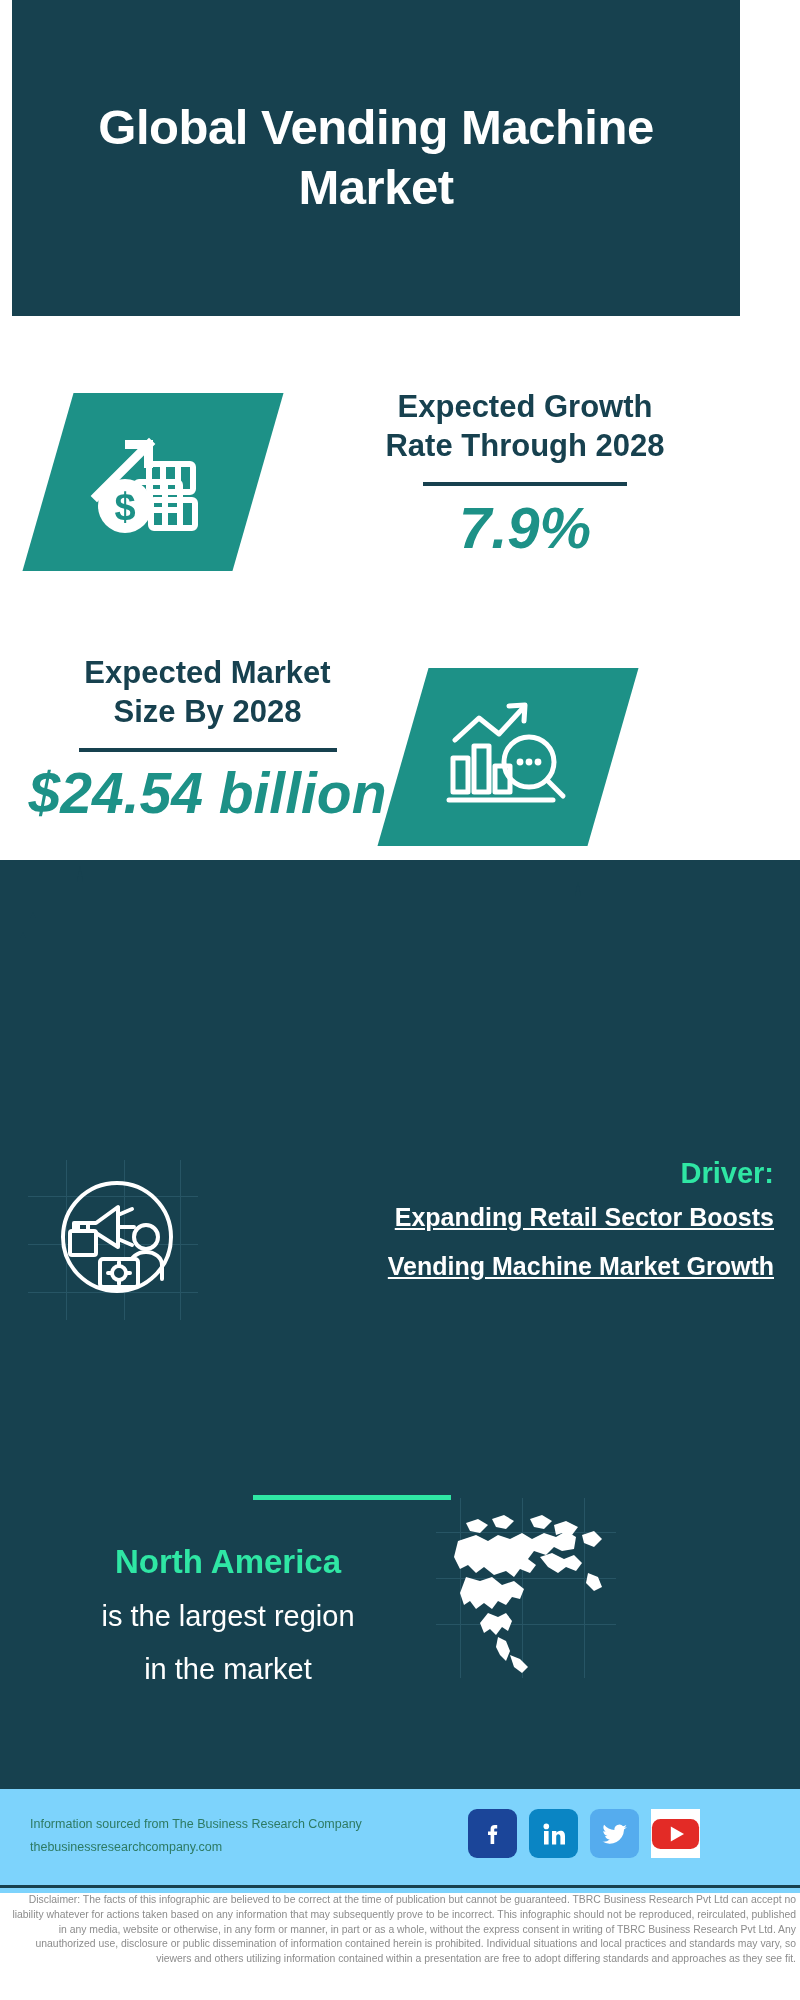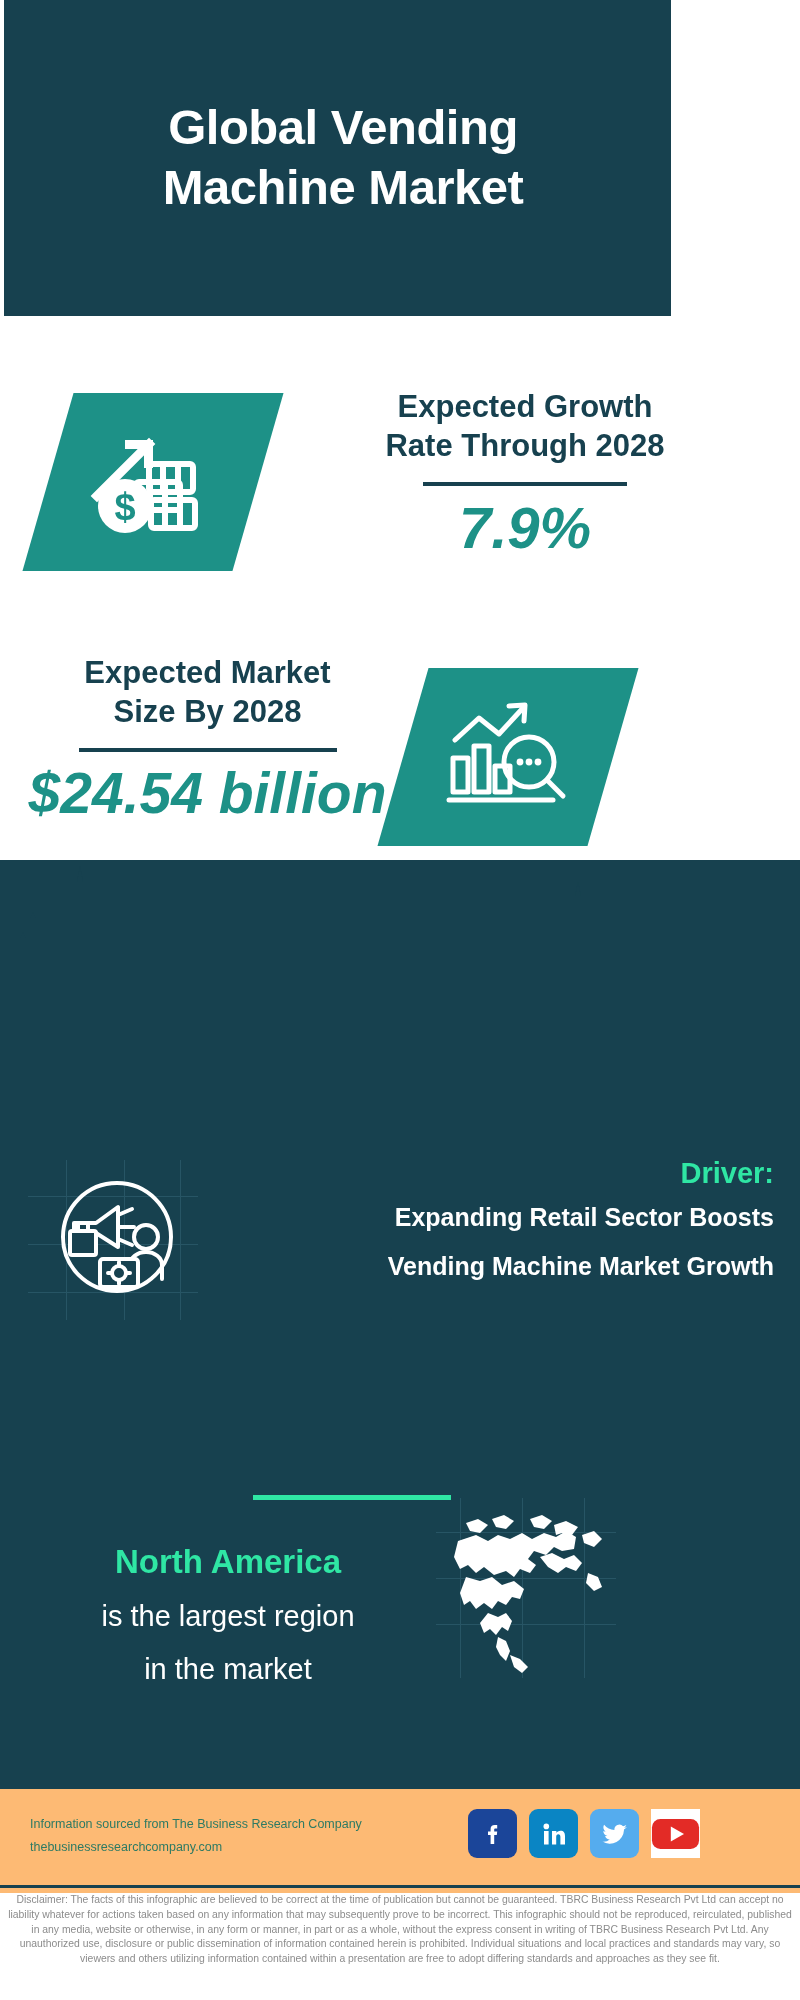--- a/index.html
+++ b/index.html
@@ -7,23 +7,23 @@
     width:800px;height:2000px;
     background:#ffffff;
     font-family:"Liberation Sans", sans-serif;
     overflow:hidden;
     position:relative;
   }
   .page{width:800px;height:2000px;position:relative;background:#fff;}
 
   
   .header{
-    position:absolute;left:4px;top:0;width:656px;height:316px;
+    position:absolute;left:12px;top:0;width:728px;height:316px;
     background:#17414f;
-    display:flex;align-items:center;justify-content:center;padding-left:11px;
+    display:flex;align-items:center;justify-content:center;
   }
   .header-title{
     color:#ffffff;
     font-size:49px;
     font-weight:bold;
     line-height:1.22;
     text-align:center;
     letter-spacing:-0.5px;
     padding:0 60px;
   }
@@ -98,21 +98,21 @@
   .driver-icon{
     position:absolute;left:48px;top:1175px;width:138px;height:125px;
   }
   .driver-text{
     position:absolute;left:196px;top:1155px;width:578px;text-align:right;
   }
   .driver-head{
     color:#2fe6a4;font-size:29px;font-weight:bold;line-height:1.25;
   }
   .driver-body{
-    color:#ffffff;font-size:25px;font-weight:bold;line-height:1.32;margin-top:10px;
+    color:#ffffff;font-size:25px;font-weight:bold;line-height:1.32;margin-top:10px;text-decoration:underline;
   }
 
   .mid-rule{
     position:absolute;left:253px;top:1495px;width:198px;height:5px;background:#2fe6a4;
   }
 
   
   .region-text{
     position:absolute;left:28px;top:1542px;width:400px;text-align:center;
   }
@@ -121,21 +121,21 @@
   }
   .region-sub{
     color:#ffffff;font-size:29px;font-weight:normal;line-height:1.3;margin-top:16px;
   }
   .map-wrap{
     position:absolute;left:436px;top:1505px;width:180px;height:170px;
   }
 
   
   .footer{
-    position:absolute;left:0;top:1785px;width:800px;height:104px;background:#fdba74;
+    position:absolute;left:0;top:1785px;width:800px;height:104px;background:#7dd3fc;
     border-top:4px solid #17414f;
   }
   .src-text{
     position:absolute;left:30px;top:24px;
     color:#2d7a63;font-size:12.5px;line-height:1.85;
   }
   .socials{
     position:absolute;left:468px;top:20px;display:flex;gap:12px;align-items:center;
   }
   .soc{
@@ -144,21 +144,21 @@
   }
   .soc svg{display:block;}
 
   .footer-rule{
     position:absolute;left:0;top:1885px;width:800px;height:3px;background:#17414f;
   }
 
   .disclaimer{
     position:absolute;left:4px;top:1893px;width:792px;
     color:#8c8c8c;font-size:10.4px;line-height:1.42;
-    text-align:center;
+    text-align:right;
   }
 </style>
 </head>
 <body>
 
 <div class="page">
 
   <div class="header">
     <div class="header-title">Global Vending Machine Market</div>
   </div>

